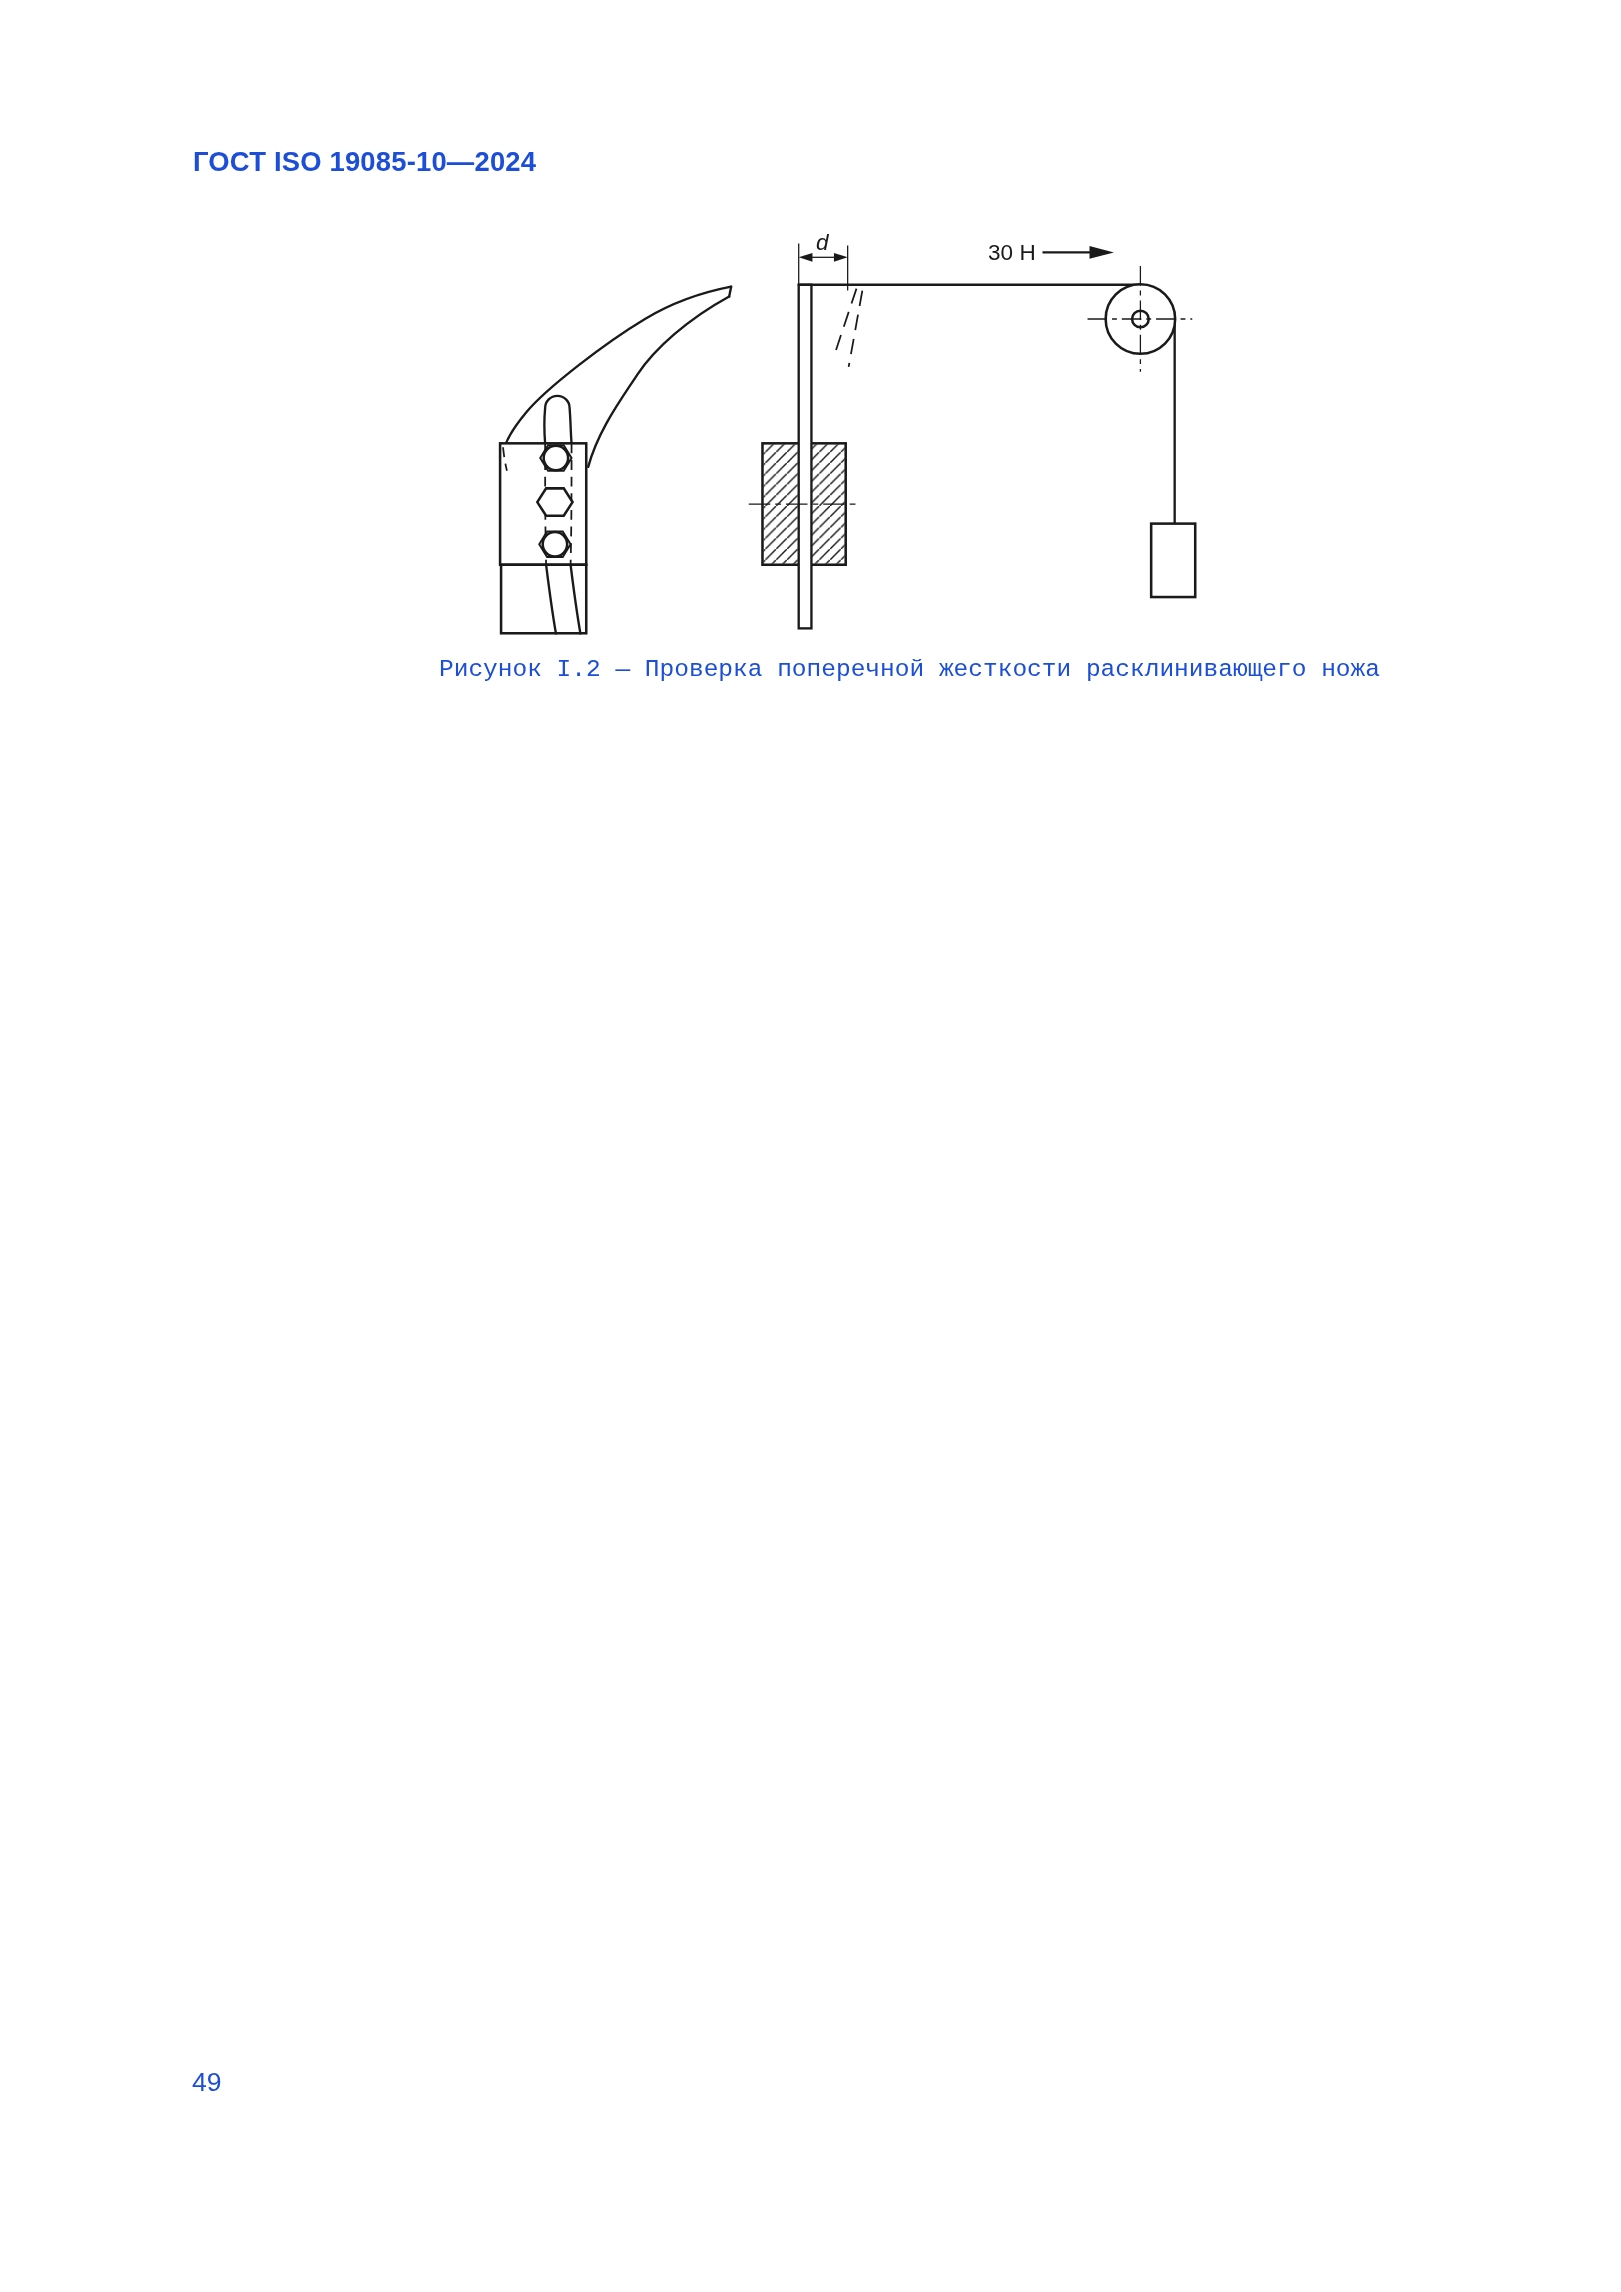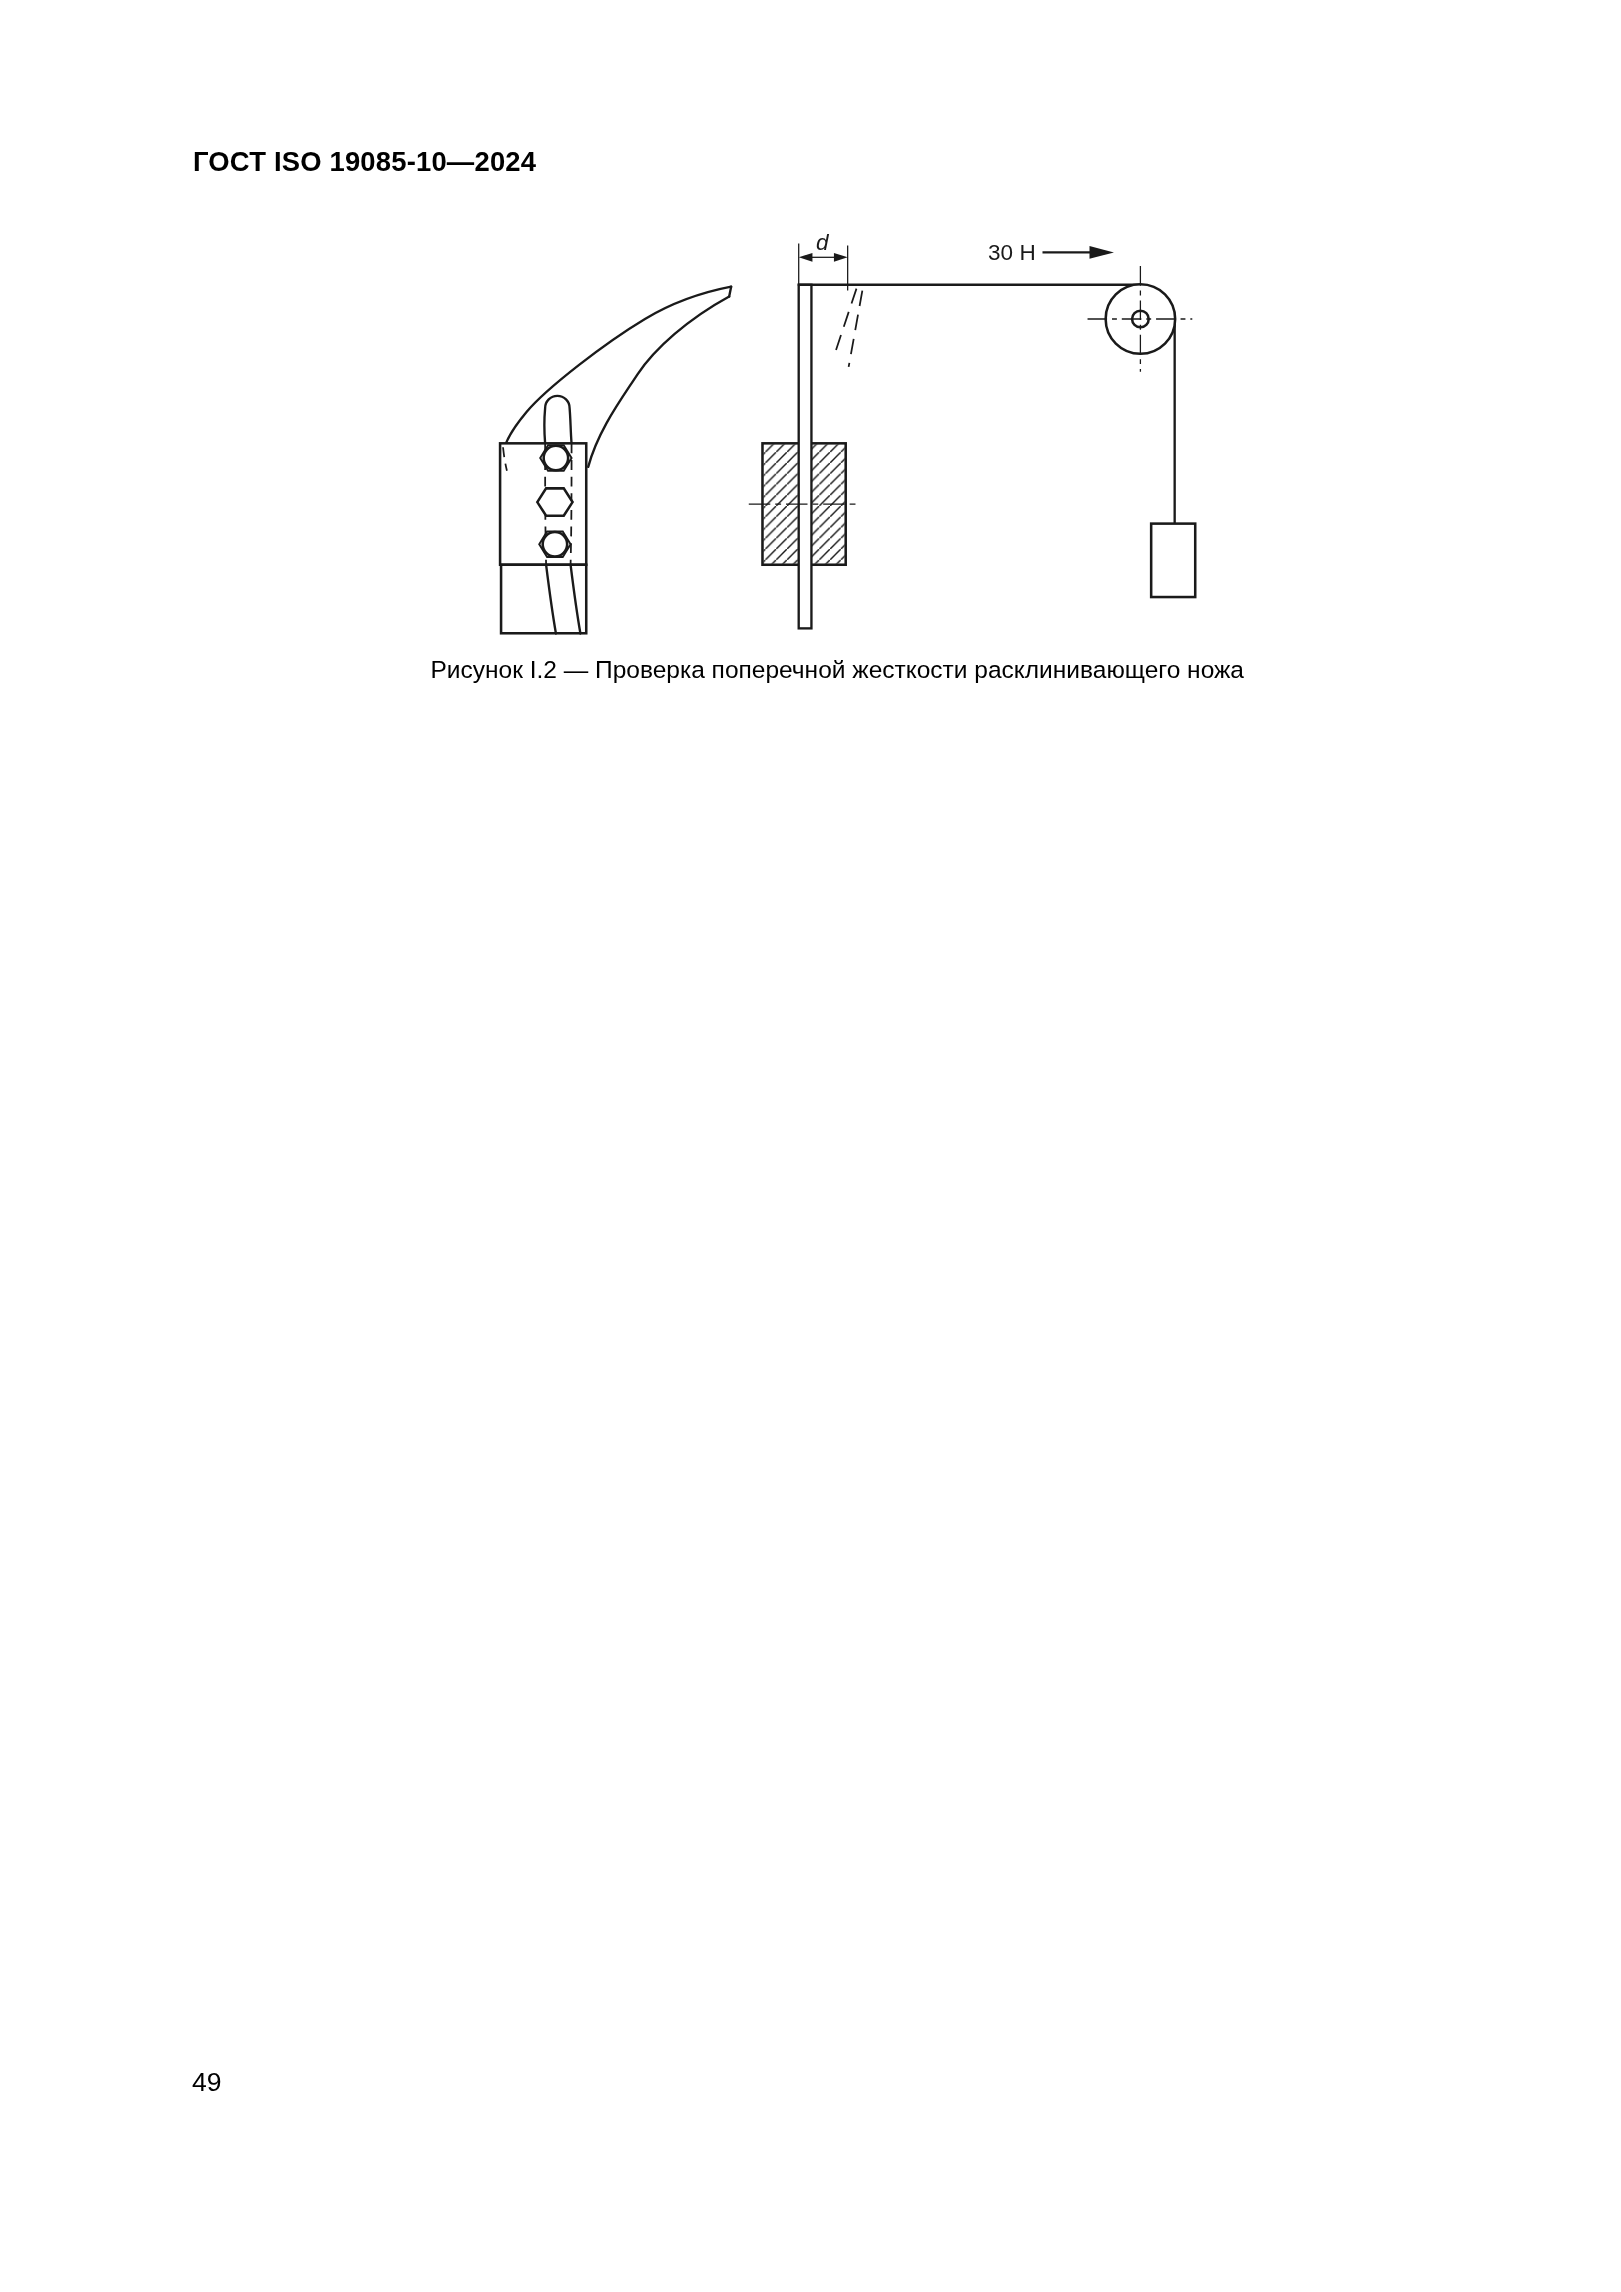--- a/index.html
+++ b/index.html
@@ -2,35 +2,35 @@
 <html><head>
 <meta charset="utf-8">
 <style>
   html,body{margin:0;padding:0;background:#e8e8e8;}
   .page{
     position:relative;
     width:1621px;height:2293px;
     background:#ffffff;
     margin:0 auto;
     font-family:"Liberation Sans", sans-serif;
-    color:#000000;
+    color:#1d4ed8;
     overflow:hidden;
   }
   .doc-header{
     position:absolute;left:193px;top:147px;
     font-size:27.4px;font-weight:bold;line-height:1.1;
     letter-spacing:0.2px;white-space:nowrap;
   }
   .figure-svg{
     position:absolute;left:490px;top:225px;
     width:730px;height:421px;
   }
   .figure-caption{
-    position:absolute;left:421px;top:656px;width:823px;
-    font-size:24.5px;line-height:1.15;text-align:right;white-space:nowrap;
+    position:absolute;left:439px;top:656px;width:823px;
+    font-size:24.5px;line-height:1.15;text-align:right;white-space:nowrap;font-family:Liberation Mono, monospace;
   }
   .page-number{
     position:absolute;left:192px;top:2068px;
     font-size:26.5px;line-height:1.1;
   }
   svg text{
     font-family:"Liberation Sans", sans-serif;
     fill:#1a1a1a;
   }
 </style>

